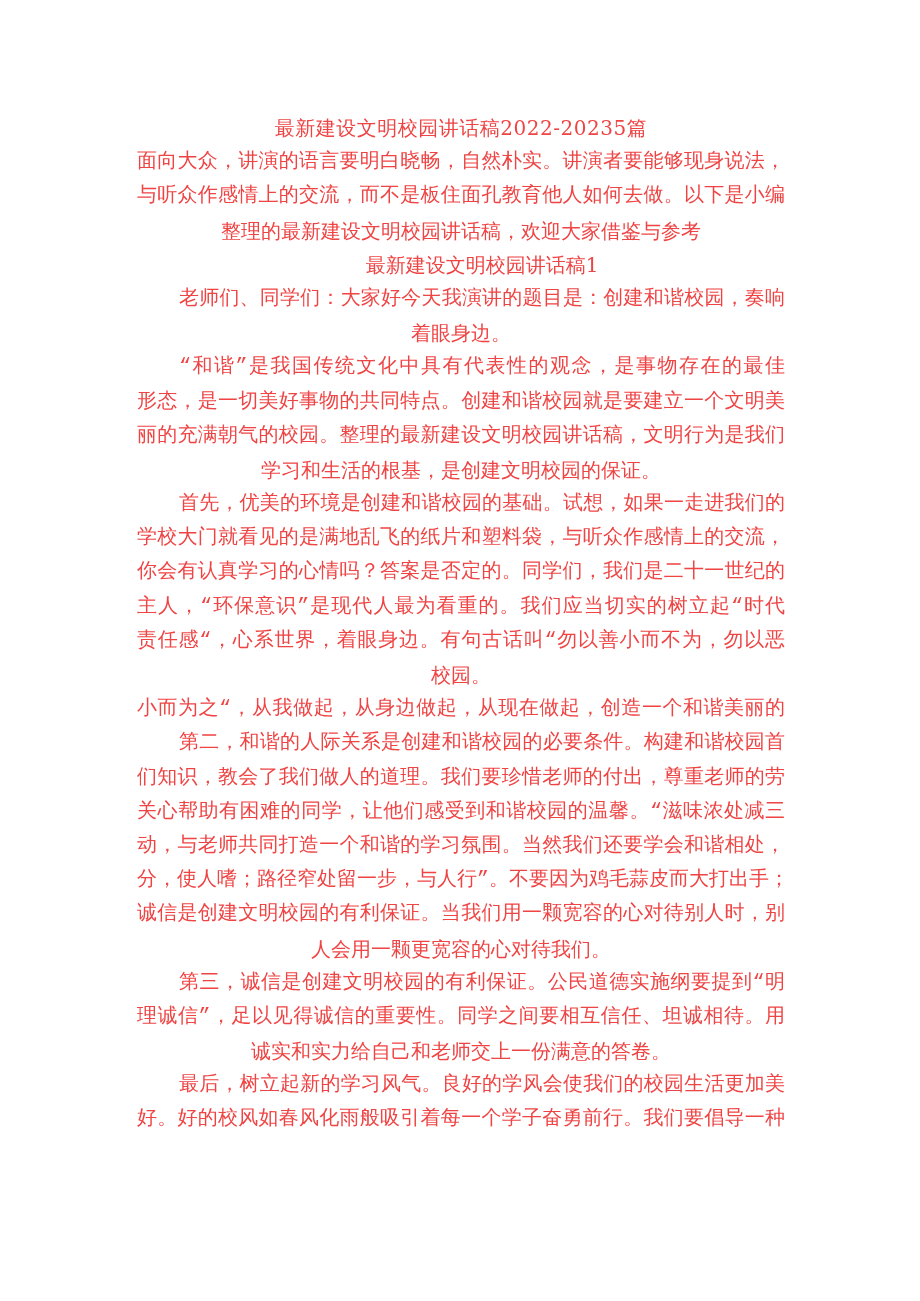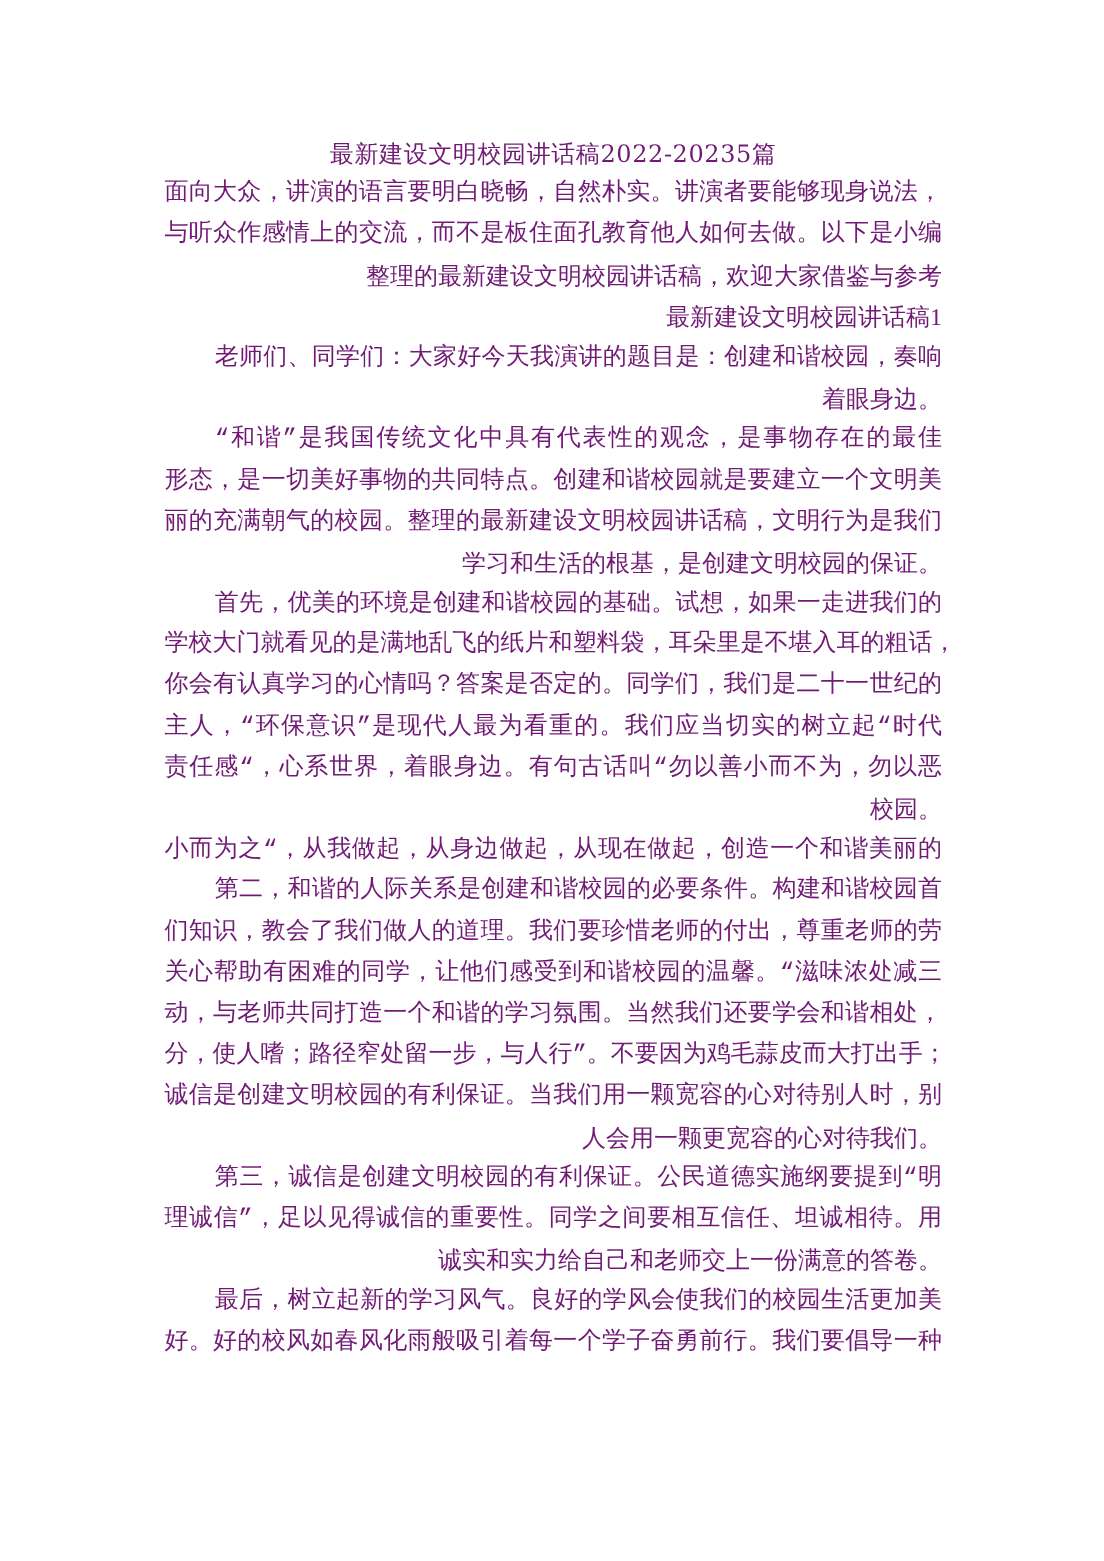--- a/index.html
+++ b/index.html
@@ -21,36 +21,35 @@
       height: 1301px;
       background: #ffffff;
     }
     .text-block {
       position: absolute;
       left: 137px;
       top: 111px;
       width: 648px;
       font-family: "DejaVu Serif", "Liberation Serif", serif;
       font-size: 20px;
-      color: #701a75;
+      color: #ef4444;
     }
     .line {
       height: 34.2px;
       line-height: 34.2px;
       white-space: nowrap;
       overflow: visible;
     }
     .line.full {
       text-align: justify;
       text-align-last: justify;
       font-family: Liberation Mono, monospace;
     }
     .line.last {
-      text-align: right;
-      font-family: Liberation Serif, serif;
+      text-align: center;
     }
     .line.indent {
       padding-left: 42px;
     }
     .line.title {
       text-align: center;
       letter-spacing: 0.5px;
     }
   </style>
 </head>
@@ -76,21 +75,21 @@
 
     <div>
       <div class="line full indent">“和谐”是我国传统文化中具有代表性的观念，是事物存在的最佳</div>
       <div class="line full">形态，是一切美好事物的共同特点。创建和谐校园就是要建立一个文明美</div>
       <div class="line full">丽的充满朝气的校园。整理的最新建设文明校园讲话稿，文明行为是我们</div>
       <div class="line last">学习和生活的根基，是创建文明校园的保证。</div>
     </div>
 
     <div>
       <div class="line full indent">首先，优美的环境是创建和谐校园的基础。试想，如果一走进我们的</div>
-      <div class="line full">学校大门就看见的是满地乱飞的纸片和塑料袋，耳朵里是不堪入耳的粗话，</div>
+      <div class="line full">学校大门就看见的是满地乱飞的纸片和塑料袋，与听众作感情上的交流，</div>
       <div class="line full">你会有认真学习的心情吗？答案是否定的。同学们，我们是二十一世纪的</div>
       <div class="line full">主人，“环保意识”是现代人最为看重的。我们应当切实的树立起“时代</div>
       <div class="line full">责任感“，心系世界，着眼身边。有句古话叫“勿以善小而不为，勿以恶</div>
       <div class="line last">校园。</div>
       <div class="line full">小而为之“，从我做起，从身边做起，从现在做起，创造一个和谐美丽的</div>
     </div>
 
     <div>
       <div class="line full indent">第二，和谐的人际关系是创建和谐校园的必要条件。构建和谐校园首</div>
       <div class="line full">们知识，教会了我们做人的道理。我们要珍惜老师的付出，尊重老师的劳</div>

